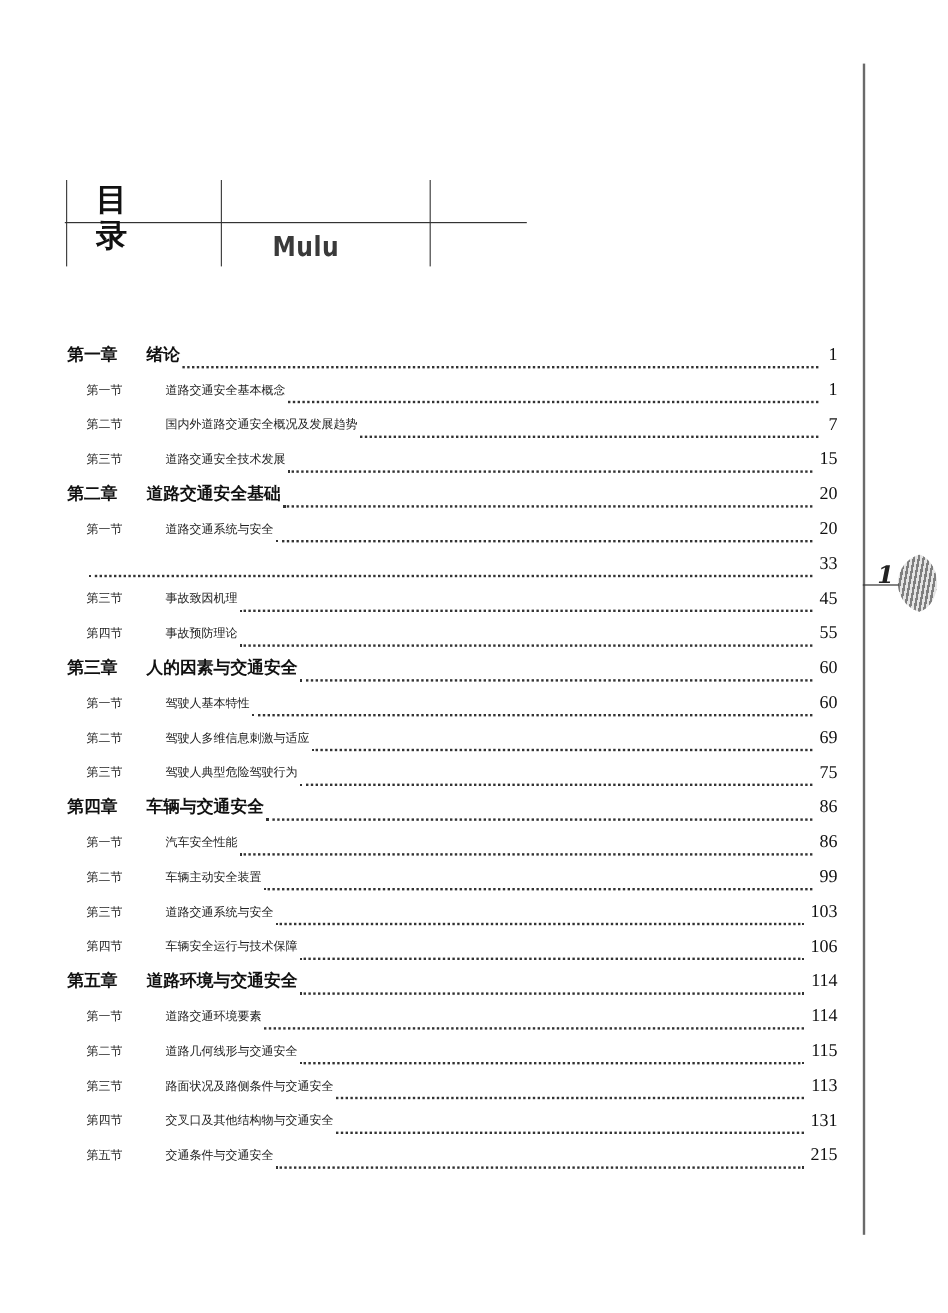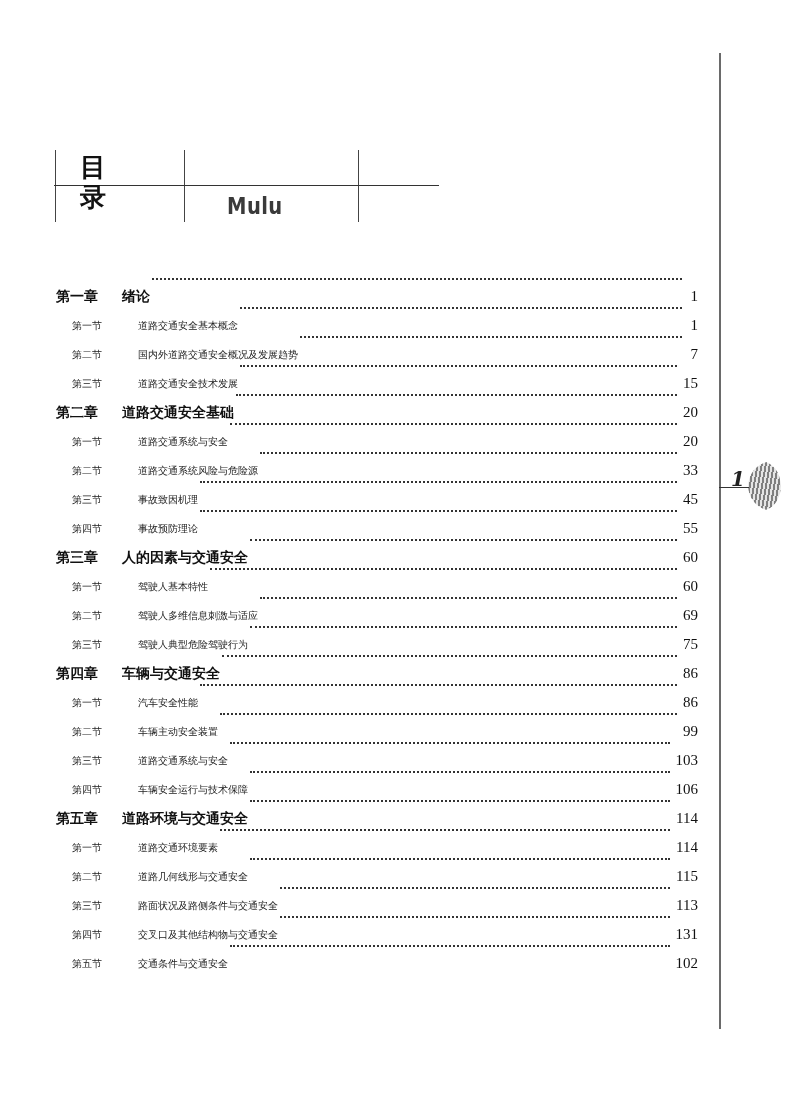--- a/index.html
+++ b/index.html
@@ -40,21 +40,21 @@
   .thumb-ball {
     position: absolute; left: 22px; top: 6px; width: 40px; height: 50px; border-radius: 50%;
     background: repeating-linear-gradient(100deg, #555 0px, #555 2px, #ddd 2px, #ddd 4px);
     opacity: 0.75;
     -webkit-mask: radial-gradient(circle at 80% 50%, #000 60%, transparent 62%);
             mask: radial-gradient(circle at 80% 50%, #000 60%, transparent 62%);
   }
 
   
   .toc { position: absolute; left: 56px; top: 282px; width: 642px; }
-  .toc-row { position: relative; display: flex; align-items: flex-start; height: 29px; line-height: 29px; }
+  .toc-row { position: relative; display: flex; align-items: flex-end; height: 29px; line-height: 29px; }
   .toc-row.section { padding-left: 16px; }
   .toc-label { white-space: nowrap; font-size: 10px; }
   .toc-row.chapter .toc-label {
     font-family: "DejaVu Sans", "Liberation Sans", sans-serif; font-weight: bold; font-size: 14px; color: #111;
   }
   .toc-row.section .toc-label { font-family: "DejaVu Serif", "Liberation Serif", serif; color: #222; }
   .toc-num { display: inline-block; }
   .toc-row.chapter .toc-num { width: 66px; }
   .toc-row.section .toc-num { width: 66px; }
   .toc-leader {
@@ -124,23 +124,20 @@
     <span class="toc-page">20</span>
   </div>
       <div class="toc-row section">
     <span class="toc-label">
       <span class="toc-num">第一节</span><span class="toc-title">道路交通系统与安全</span>
     </span>
     <span class="toc-leader"></span>
     <span class="toc-page">20</span>
   </div>
       <div class="toc-row section">
-    <span class="toc-label">
-      <span class="toc-num">第二节</span><span class="toc-title">道路交通系统风险与危险源</span>
-    </span>
     <span class="toc-leader"></span>
     <span class="toc-page">33</span>
   </div>
       <div class="toc-row section">
     <span class="toc-label">
       <span class="toc-num">第三节</span><span class="toc-title">事故致因机理</span>
     </span>
     <span class="toc-leader"></span>
     <span class="toc-page">45</span>
   </div>
@@ -247,16 +244,16 @@
       <span class="toc-num">第四节</span><span class="toc-title">交叉口及其他结构物与交通安全</span>
     </span>
     <span class="toc-leader"></span>
     <span class="toc-page">131</span>
   </div>
       <div class="toc-row section">
     <span class="toc-label">
       <span class="toc-num">第五节</span><span class="toc-title">交通条件与交通安全</span>
     </span>
     <span class="toc-leader"></span>
-    <span class="toc-page">102</span>
+    <span class="toc-page">215</span>
   </div>
     </div>
 </div>
 
 </body></html>

